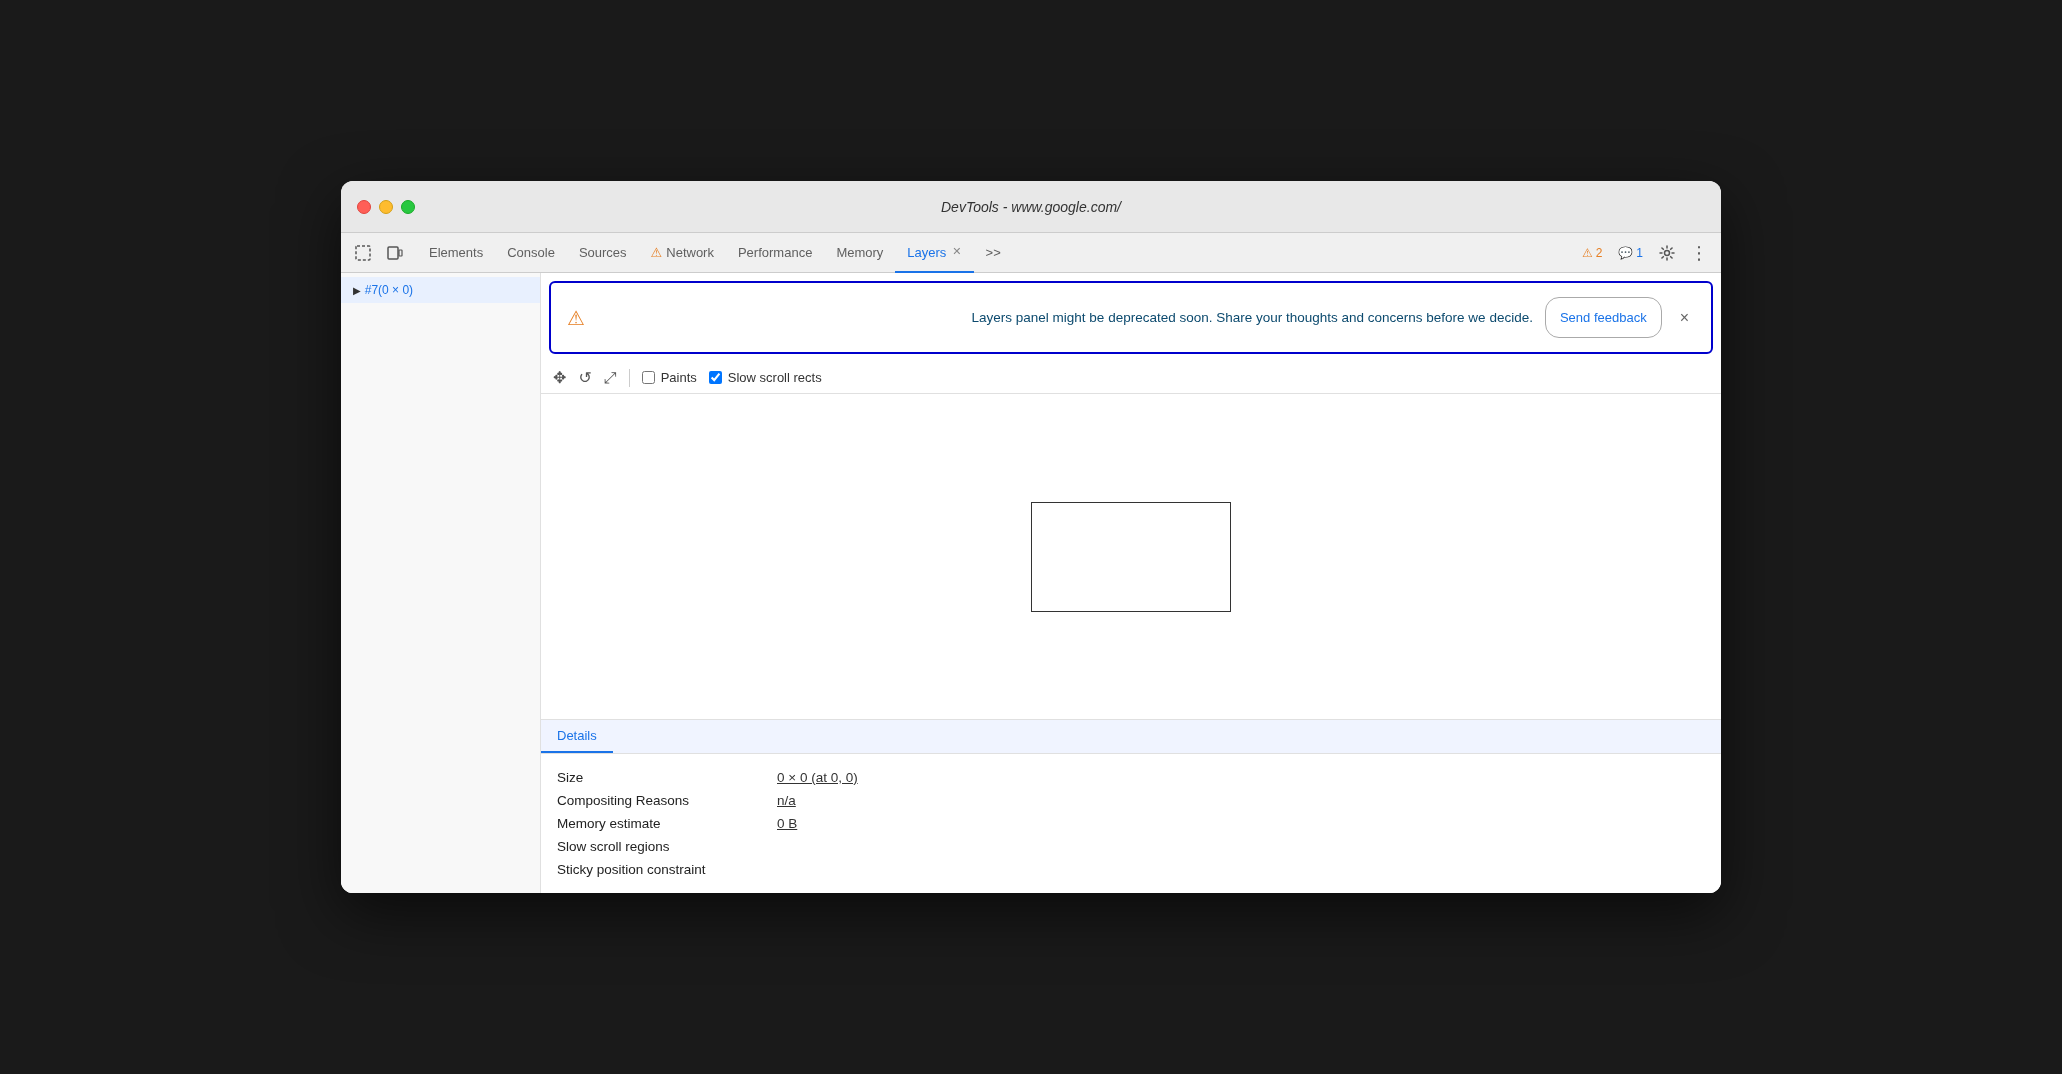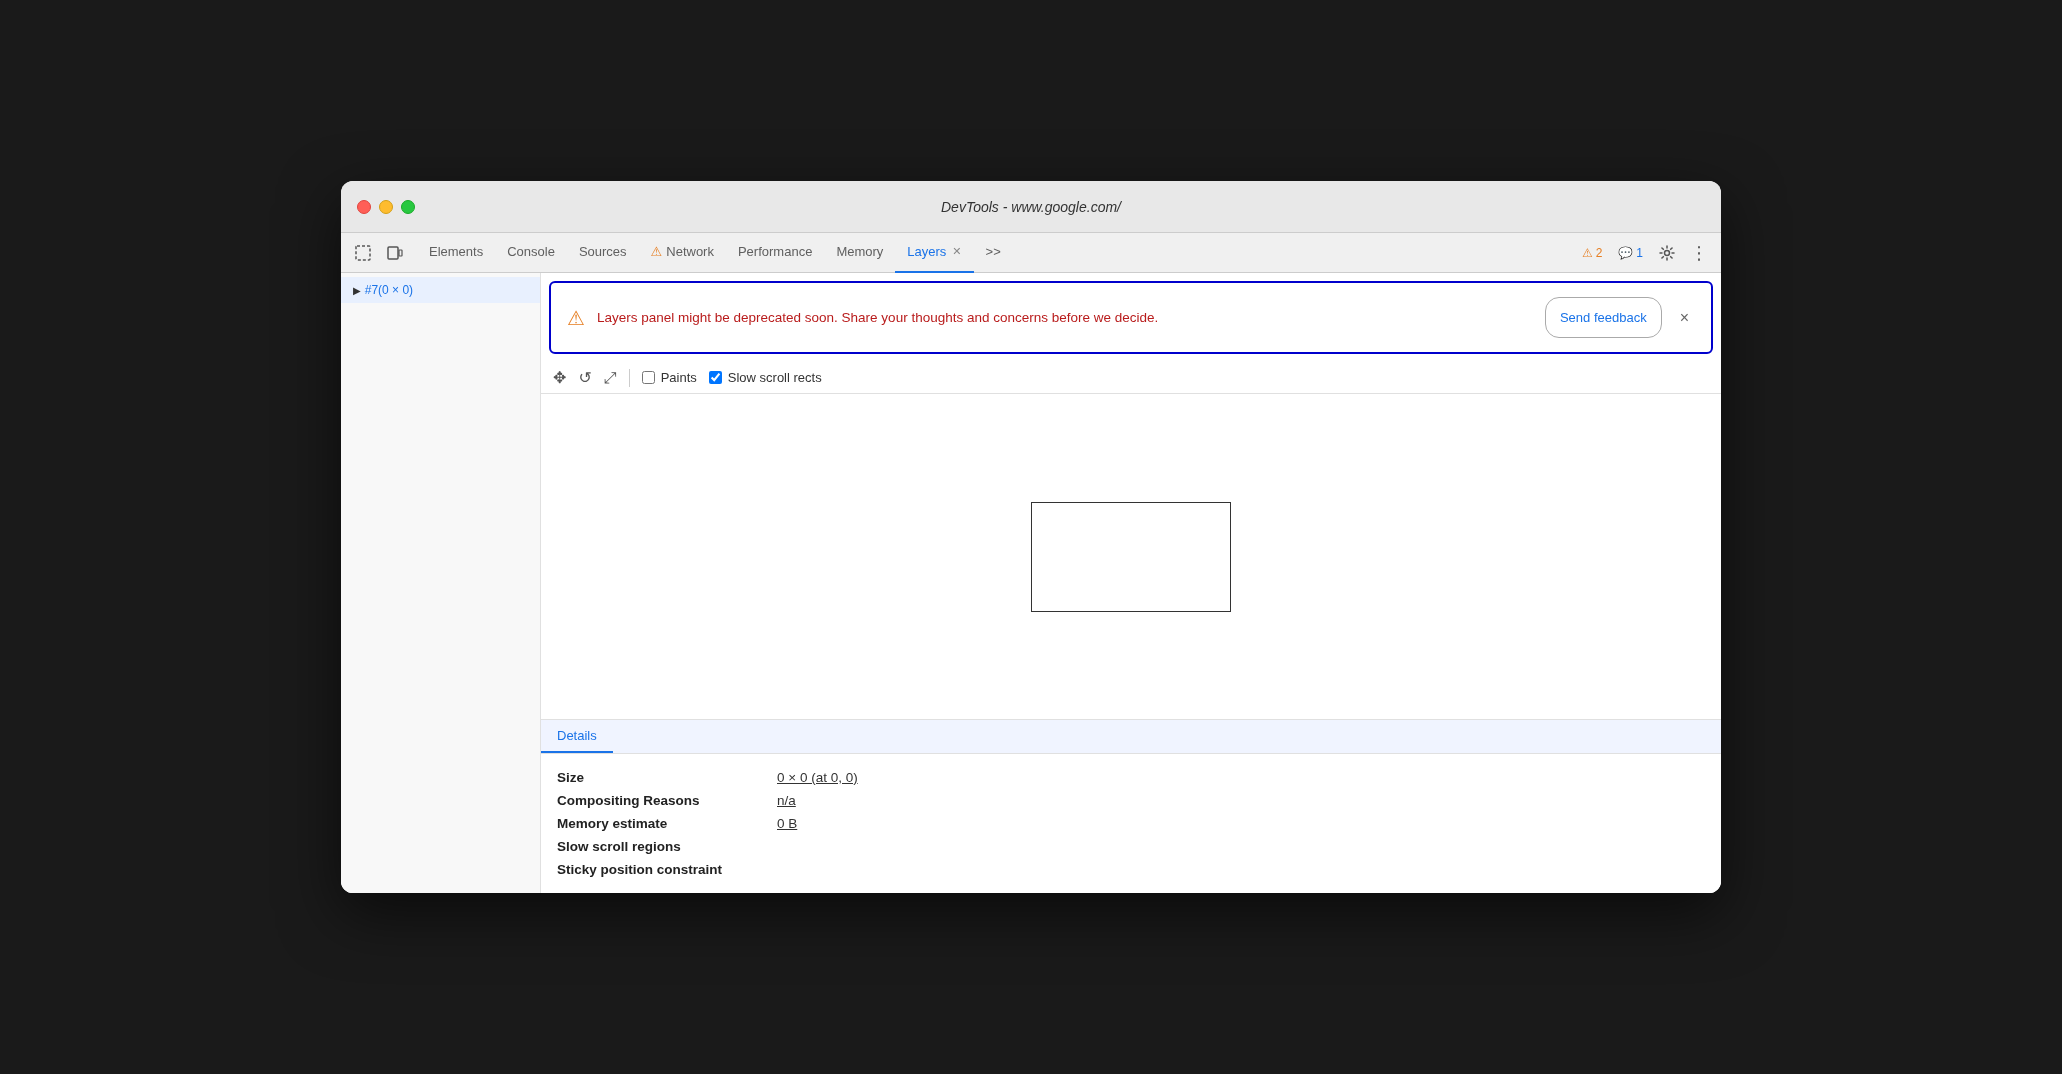--- a/index.html
+++ b/index.html
@@ -76,21 +76,20 @@
       align-items: center;
       justify-content: center;
       cursor: pointer;
       color: #5f5f5f;
       font-size: 16px;
     }
     .tab {
       height: 40px;
       padding: 12px 12px;
       display: flex;
-      align-items: center;
       font-size: 13px;
       color: #5f5f5f;
       cursor: pointer;
       border-bottom: 2px solid transparent;
       white-space: nowrap;
     }
     .tab.active {
       color: #1a73e8;
       border-bottom: 2px solid #1a73e8;
     }
@@ -164,22 +163,23 @@
       align-items: center;
       gap: 12px;
     }
     .banner-warning-icon {
       color: #e67e22;
       font-size: 20px;
       flex-shrink: 0;
     }
     .banner-text {
       font-size: 13.5px;
-      color: #b91c1c;
+      color: #0c4a6e;
       flex: 1;
+      text-align: right;
     }
     .send-feedback-btn {
       background: transparent;
       border: 1px solid #aaa;
       border-radius: 14px;
       padding: 12px 14px;
       font-size: 13px;
       color: #1a73e8;
       cursor: pointer;
       white-space: nowrap;
@@ -247,21 +247,21 @@
     .details-table {
       background: #fff;
       padding: 12px 16px;
     }
     .detail-row {
       display: flex;
       padding: 4px 0;
       font-size: 13.5px;
     }
     .detail-label {
-      font-weight: 700;
+      font-weight: 400;
       min-width: 220px;
       color: #222;
     }
     .detail-value {
       color: #333;
       text-decoration: underline;
     }
   </style>
 </head>
 <body>

